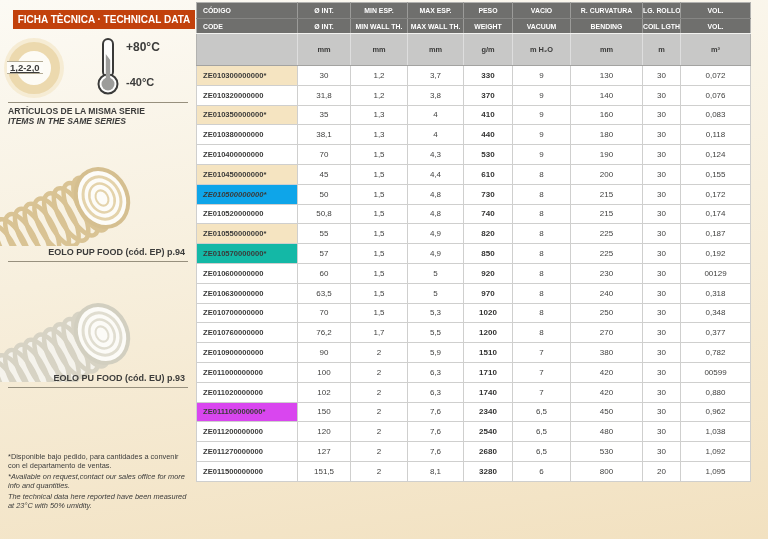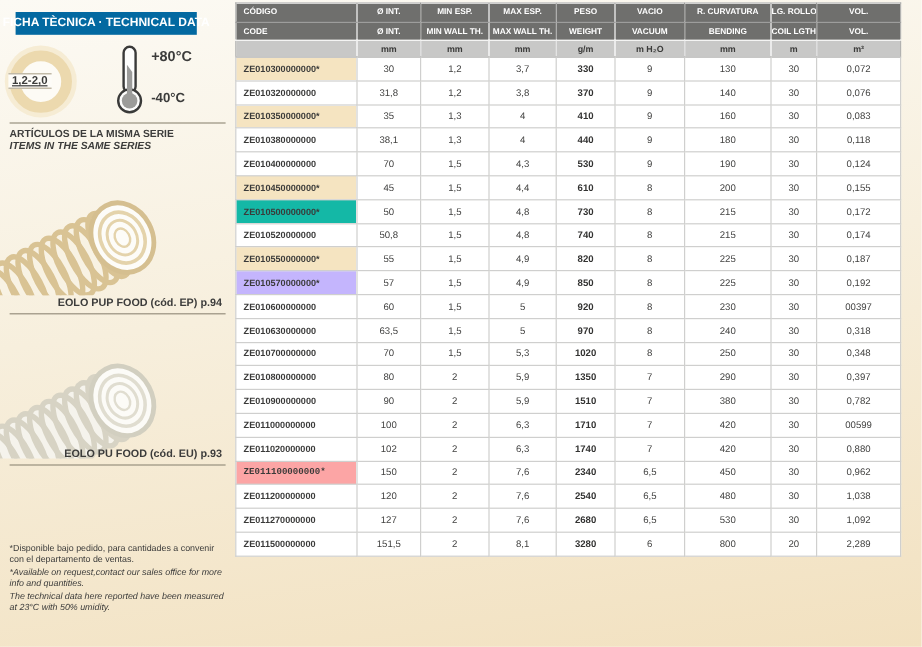--- a/index.html
+++ b/index.html
@@ -7,22 +7,22 @@
   body {
     font-family: "Liberation Sans", sans-serif;
     color:#3c3c3b;
     background: linear-gradient(172deg, #fcfaf4 0%, #f7efdd 45%, #f2e1c0 100%);
     position:relative; overflow:hidden;
   }
 
   
   .sidebar { position:absolute; left:0; top:0; width:196px; height:539px; }
   .title-bar {
-    position:absolute; left:13px; top:10px; width:151px; height:19px;
-    background:#0369a1; color:#fff; font-weight:bold; font-size:10px;
+    position:absolute; left:13px; top:10px; width:182px; height:19px;
+    background:#c2410c; color:#fff; font-weight:bold; font-size:10px;
     display:flex; align-items:center; justify-content:center; white-space:nowrap;
   }
   .size-badge { position:absolute; left:8px; top:42px; width:52px; height:52px; }
   .size-badge .ring {
     position:absolute; left:0; top:0; width:52px; height:52px; border-radius:50%;
     border:9px solid #ecd9ae; background:#fdfbf5; box-shadow:0 0 0 4px #f6ecd4;
   }
   .size-badge .label {
     position:absolute; left:-1px; top:19px; background:#fdfcf8;
     border-top:1px solid #b3ab95; border-bottom:1px solid #b3ab95;
@@ -54,21 +54,21 @@
   th, td { overflow:hidden; white-space:nowrap; }
   tr.h1 th, tr.h2 th {
     background:#6f6f6d; color:#fff; font-size:6.9px; font-weight:bold;
     text-align:center; border-left:1px solid #9b9b99;
   }
   tr.h1 th { height:16px; border-bottom:1px solid #868684; }
   tr.h2 th { height:15px; border-bottom:1px solid #f2f2f0; }
   tr.h1 th.first, tr.h2 th.first { text-align:left; padding-left:6px; border-left:none; }
   tr.units td {
     background:#c8c8c7; color:#3b3b3a; font-size:7.4px; font-weight:bold;
-    text-align:center; height:14px; border-left:1px solid #dedede; border-bottom:1px solid #a3a3a1;
+    text-align:center; height:32px; border-left:1px solid #dedede; border-bottom:1px solid #a3a3a1;
   }
   tr.units td.first { border-left:none; }
   tbody td {
     border:1px solid #cfcfce; background:#fff; height:19.8px;
     font-size:8px; text-align:center; color:#424241;
   }
   tbody td.code { text-align:left; padding-left:6px; font-size:7.6px; font-weight:bold; color:#3a3a39; }
   tbody td.peso { font-weight:bold; color:#333332; }
 </style>
 </head>
@@ -263,21 +263,21 @@
           <td>45</td>
           <td>1,5</td>
           <td>4,4</td>
           <td class="peso">610</td>
           <td>8</td>
           <td>200</td>
           <td>30</td>
           <td>0,155</td>
         </tr>
         <tr>
-          <td class="code" style="background: #14b8a6;">ZE010500000000*</td>
+          <td class="code" style="background: #0ea5e9; font-style: italic;">ZE010500000000*</td>
           <td>50</td>
           <td>1,5</td>
           <td>4,8</td>
           <td class="peso">730</td>
           <td>8</td>
           <td>215</td>
           <td>30</td>
           <td>0,172</td>
         </tr>
         <tr>
@@ -296,40 +296,40 @@
           <td>55</td>
           <td>1,5</td>
           <td>4,9</td>
           <td class="peso">820</td>
           <td>8</td>
           <td>225</td>
           <td>30</td>
           <td>0,187</td>
         </tr>
         <tr>
-          <td class="code" style="background: #c4b5fd;">ZE010570000000*</td>
+          <td class="code" style="background: #14b8a6;">ZE010570000000*</td>
           <td>57</td>
           <td>1,5</td>
           <td>4,9</td>
           <td class="peso">850</td>
           <td>8</td>
           <td>225</td>
           <td>30</td>
           <td>0,192</td>
         </tr>
         <tr>
           <td class="code">ZE010600000000</td>
           <td>60</td>
           <td>1,5</td>
           <td>5</td>
           <td class="peso">920</td>
           <td>8</td>
           <td>230</td>
           <td>30</td>
-          <td>00397</td>
+          <td>00129</td>
         </tr>
         <tr>
           <td class="code">ZE010630000000</td>
           <td>63,5</td>
           <td>1,5</td>
           <td>5</td>
           <td class="peso">970</td>
           <td>8</td>
           <td>240</td>
           <td>30</td>
@@ -340,29 +340,29 @@
           <td>70</td>
           <td>1,5</td>
           <td>5,3</td>
           <td class="peso">1020</td>
           <td>8</td>
           <td>250</td>
           <td>30</td>
           <td>0,348</td>
         </tr>
         <tr>
-          <td class="code">ZE010800000000</td>
-          <td>80</td>
-          <td>2</td>
-          <td>5,9</td>
-          <td class="peso">1350</td>
-          <td>7</td>
-          <td>290</td>
-          <td>30</td>
-          <td>0,397</td>
+          <td class="code">ZE010760000000</td>
+          <td>76,2</td>
+          <td>1,7</td>
+          <td>5,5</td>
+          <td class="peso">1200</td>
+          <td>8</td>
+          <td>270</td>
+          <td>30</td>
+          <td>0,377</td>
         </tr>
         <tr>
           <td class="code">ZE010900000000</td>
           <td>90</td>
           <td>2</td>
           <td>5,9</td>
           <td class="peso">1510</td>
           <td>7</td>
           <td>380</td>
           <td>30</td>
@@ -384,21 +384,21 @@
           <td>102</td>
           <td>2</td>
           <td>6,3</td>
           <td class="peso">1740</td>
           <td>7</td>
           <td>420</td>
           <td>30</td>
           <td>0,880</td>
         </tr>
         <tr>
-          <td class="code" style="background: #fca5a5; font-family: Liberation Mono, monospace;">ZE011100000000*</td>
+          <td class="code" style="background: #d946ef;">ZE011100000000*</td>
           <td>150</td>
           <td>2</td>
           <td>7,6</td>
           <td class="peso">2340</td>
           <td>6,5</td>
           <td>450</td>
           <td>30</td>
           <td>0,962</td>
         </tr>
         <tr>
@@ -425,17 +425,17 @@
         </tr>
         <tr>
           <td class="code">ZE011500000000</td>
           <td>151,5</td>
           <td>2</td>
           <td>8,1</td>
           <td class="peso">3280</td>
           <td>6</td>
           <td>800</td>
           <td>20</td>
-          <td>2,289</td>
+          <td>1,095</td>
         </tr>
       </tbody>
   </table>
 </div>
 
 </body></html>

